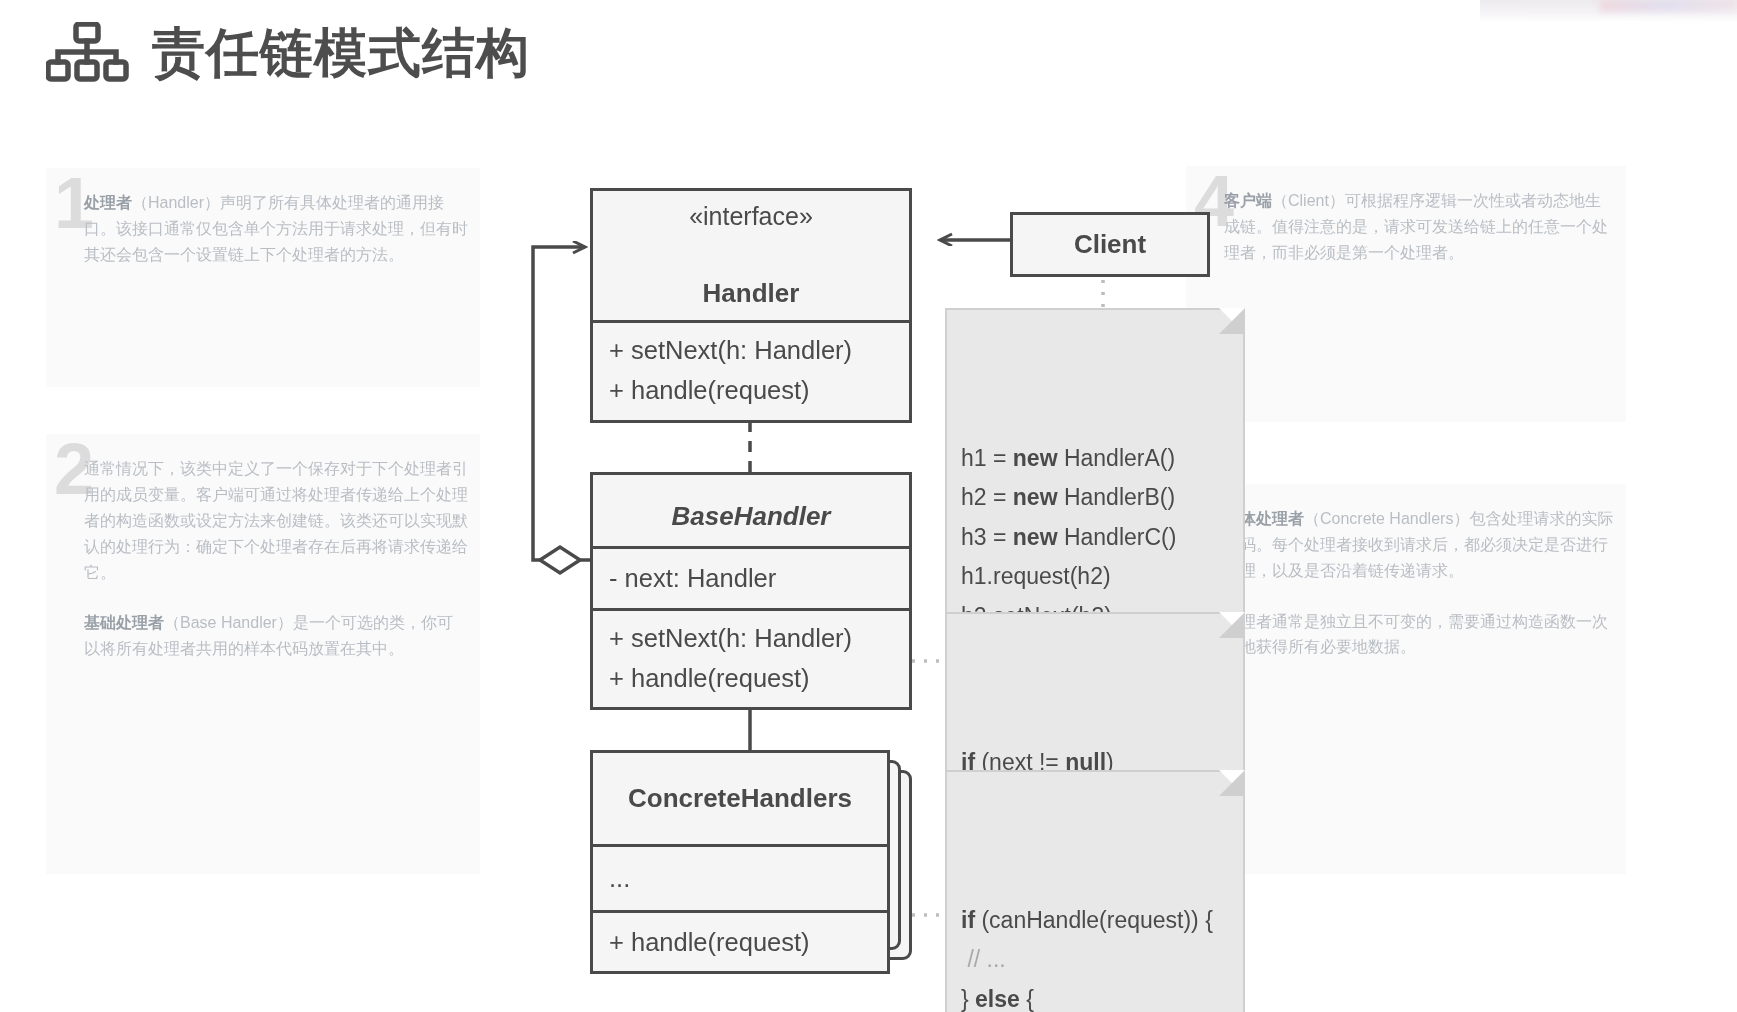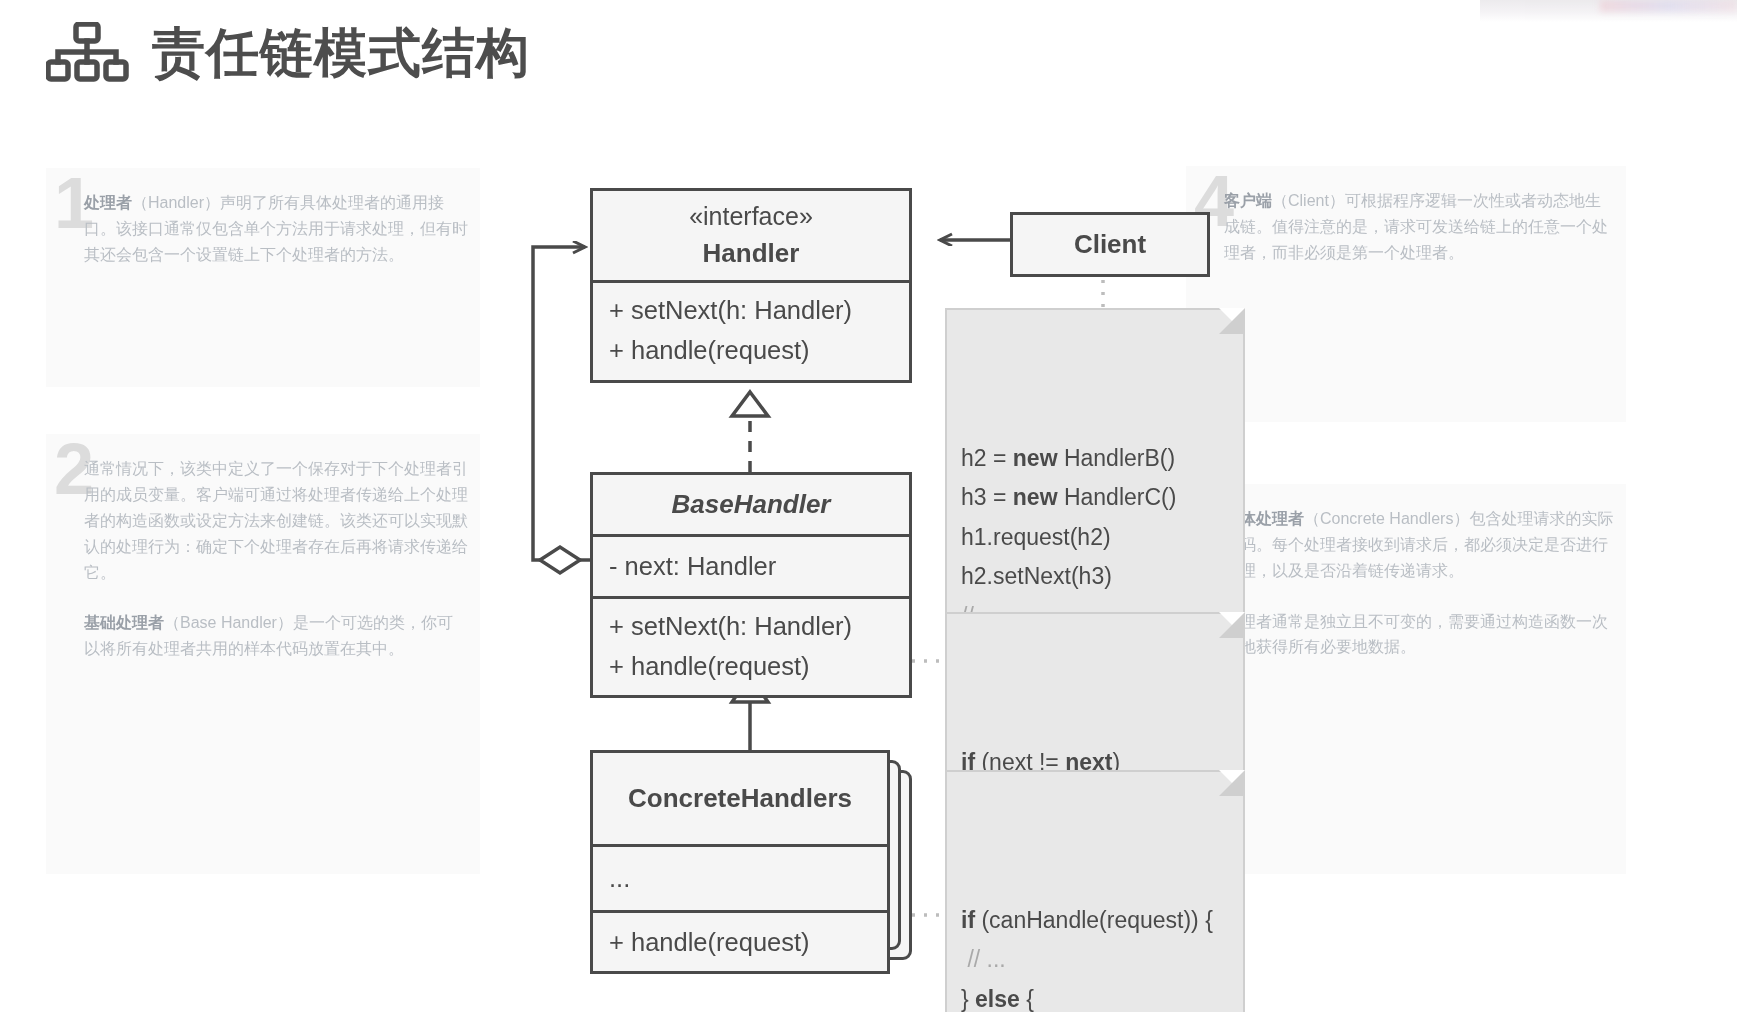--- a/index.html
+++ b/index.html
@@ -236,50 +236,50 @@
   <circle cx="855" cy="661" r="7" fill="#ffffff" stroke="#bdbdbd" stroke-width="3"></circle>
   <line x1="864" y1="661" x2="945" y2="661" stroke="#bdbdbd" stroke-width="3.5" stroke-dasharray="3 9"></line>
 
   
   <circle cx="855" cy="915" r="7" fill="#ffffff" stroke="#bdbdbd" stroke-width="3"></circle>
   <line x1="864" y1="915" x2="945" y2="915" stroke="#bdbdbd" stroke-width="3.5" stroke-dasharray="3 9"></line>
 </svg>
 
 <div class="uml-box" id="handler-box" style="left:590px; top:188px; width:322px;">
   <div class="uml-row uml-stereo">«interface»</div>
-  <div class="uml-row uml-title" style="padding-top:2px;">Handler</div>
+  <div class="uml-row uml-title" style="padding-top:2px;margin-top:40px;">Handler</div>
   <div class="uml-row uml-sep" style="padding:10px 16px 4px;">+ setNext(h: Handler)</div>
   <div class="uml-row" style="padding:2px 16px 12px;">+ handle(request)</div>
 </div>
 
 <div class="uml-box" id="client-box" style="left:1010px; top:212px; width:200px;">
   <div class="uml-row uml-title" style="padding:12px 16px;">Client</div>
 </div>
 
 <div class="uml-box" id="base-handler-box" style="left:590px; top:472px; width:322px;">
-  <div class="uml-row uml-title uml-italic" style="padding:12px 0;">BaseHandler</div>
+  <div class="uml-row uml-title uml-italic" style="padding:12px 0;margin-top:12px;">BaseHandler</div>
   <div class="uml-row uml-sep" style="padding:12px 16px;">- next: Handler</div>
   <div class="uml-row uml-sep" style="padding:10px 16px 4px;">+ setNext(h: Handler)</div>
   <div class="uml-row" style="padding:2px 16px 12px;">+ handle(request)</div>
 </div>
 
 <div class="stack-card" style="left:612px; top:770px; width:300px; height:190px;"></div>
 <div class="stack-card" style="left:601px; top:760px; width:300px; height:190px;"></div>
 <div class="uml-box" id="concrete-box" style="left:590px; top:750px; width:300px;">
   <div class="uml-row uml-title" style="padding:28px 16px;">ConcreteHandlers</div>
   <div class="uml-row uml-sep" style="padding:14px 16px;">...</div>
   <div class="uml-row uml-sep" style="padding:12px 16px;">+ handle(request)</div>
 </div>
 
 <div class="note" id="note-client" style="left:945px; top:308px; width:300px;">
   <span class="dogear"></span>
-  <div><div><span>h2 = </span><b>new</b><span> HandlerB()</span></div><div><span>h3 = </span><b>new</b><span> HandlerC()</span></div><div><span>h1.request(h2)</span></div><div><span>h2.setNext(h3)</span></div><div><span class="cm">// ...</span></div><div><span>h1.handle(request)</span></div></div>
+  <div><div><span>h1 = </span><b>new</b><span> HandlerA()</span></div><div><span>h2 = </span><b>new</b><span> HandlerB()</span></div><div><span>h3 = </span><b>new</b><span> HandlerC()</span></div><div><span>h1.request(h2)</span></div><div><span>h2.setNext(h3)</span></div><div><span class="cm">// ...</span></div><div><span>h1.handle(request)</span></div></div>
 </div>
 
 <div class="note" id="note-base" style="left:945px; top:612px; width:300px;">
   <span class="dogear"></span>
-  <div><div><b>if</b><span> (next != </span><b>next</b><span>)</span></div><div><span>  next.handle(request)</span></div></div>
+  <div><div><b>if</b><span> (next != </span><b>null</b><span>)</span></div><div><span>  next.handle(request)</span></div></div>
 </div>
 
 <div class="note" id="note-concrete" style="left:945px; top:770px; width:300px;">
   <span class="dogear"></span>
   <div><div><b>if</b><span> (canHandle(request)) {</span></div><div><span class="cm"> // ...</span></div><div><span>} </span><b>else</b><span> {</span></div></div>
 </div>
 
 </body></html>

